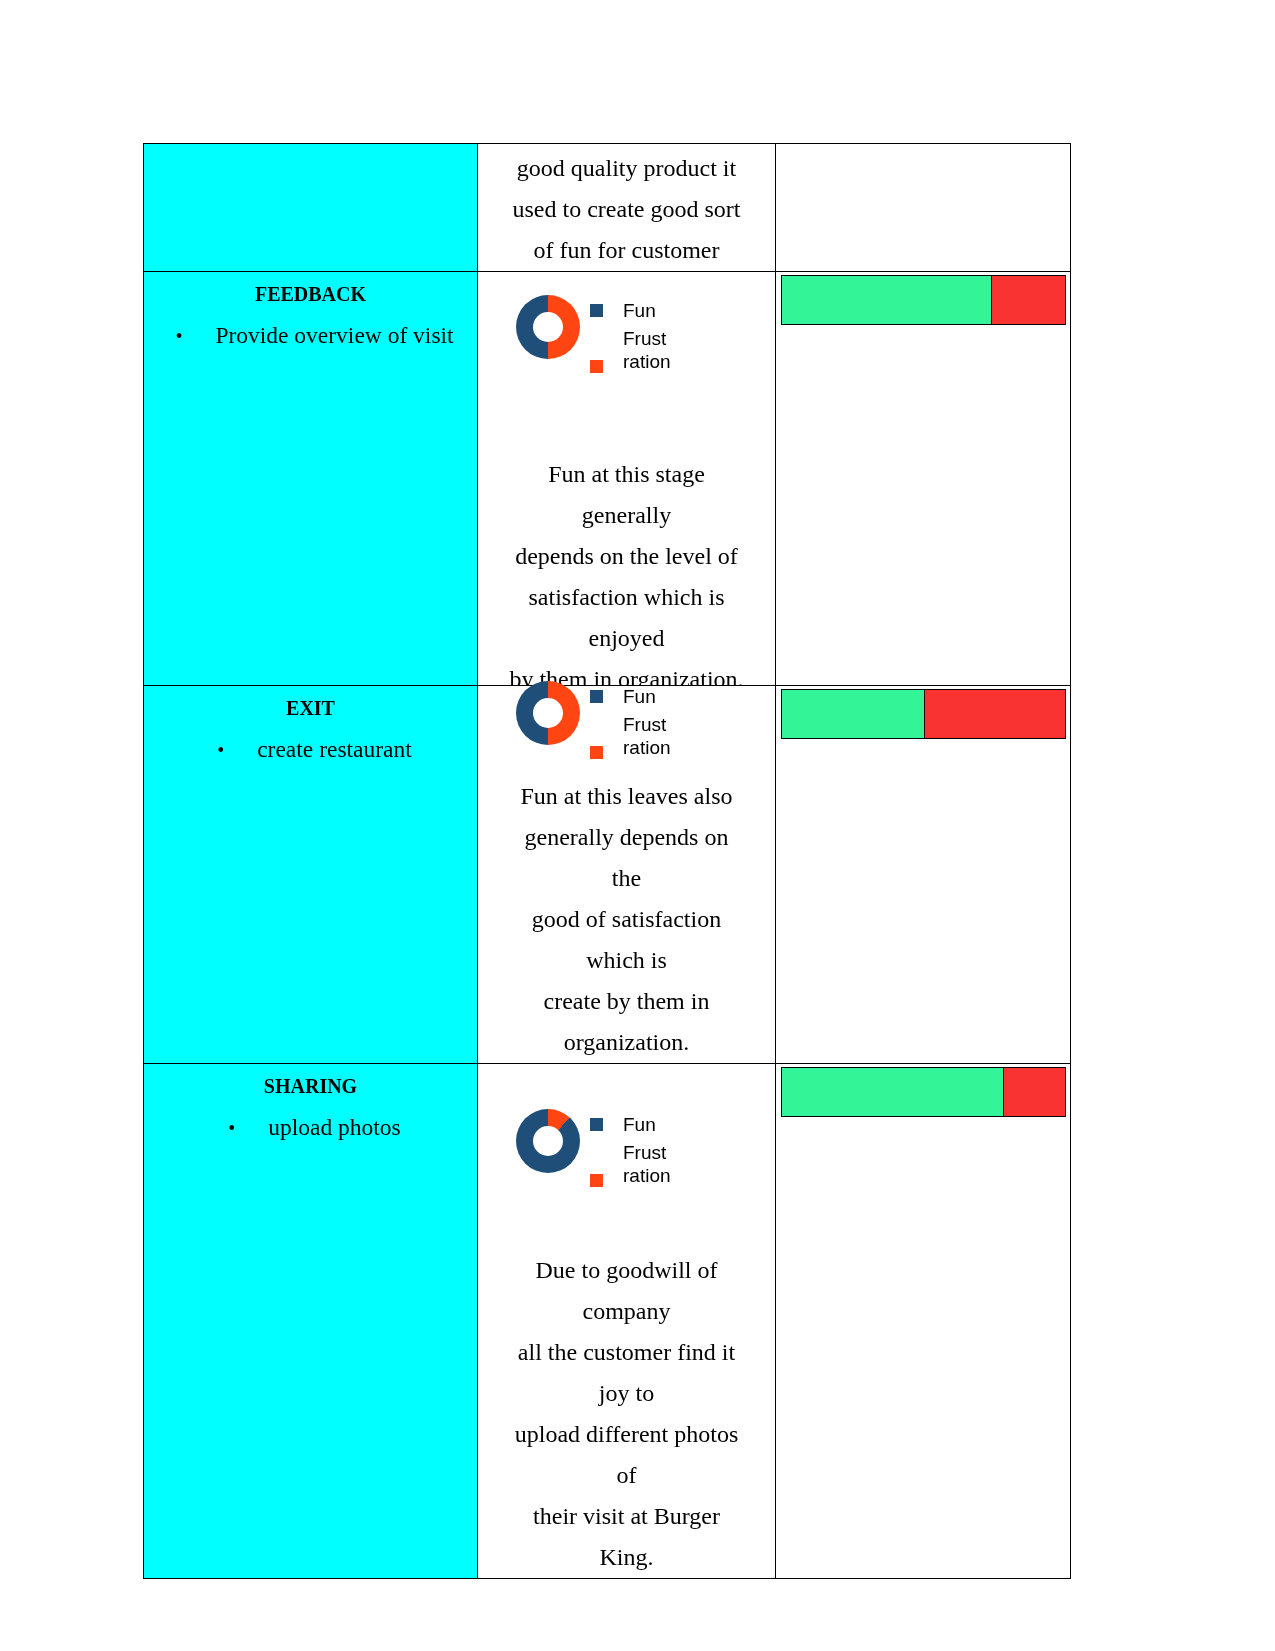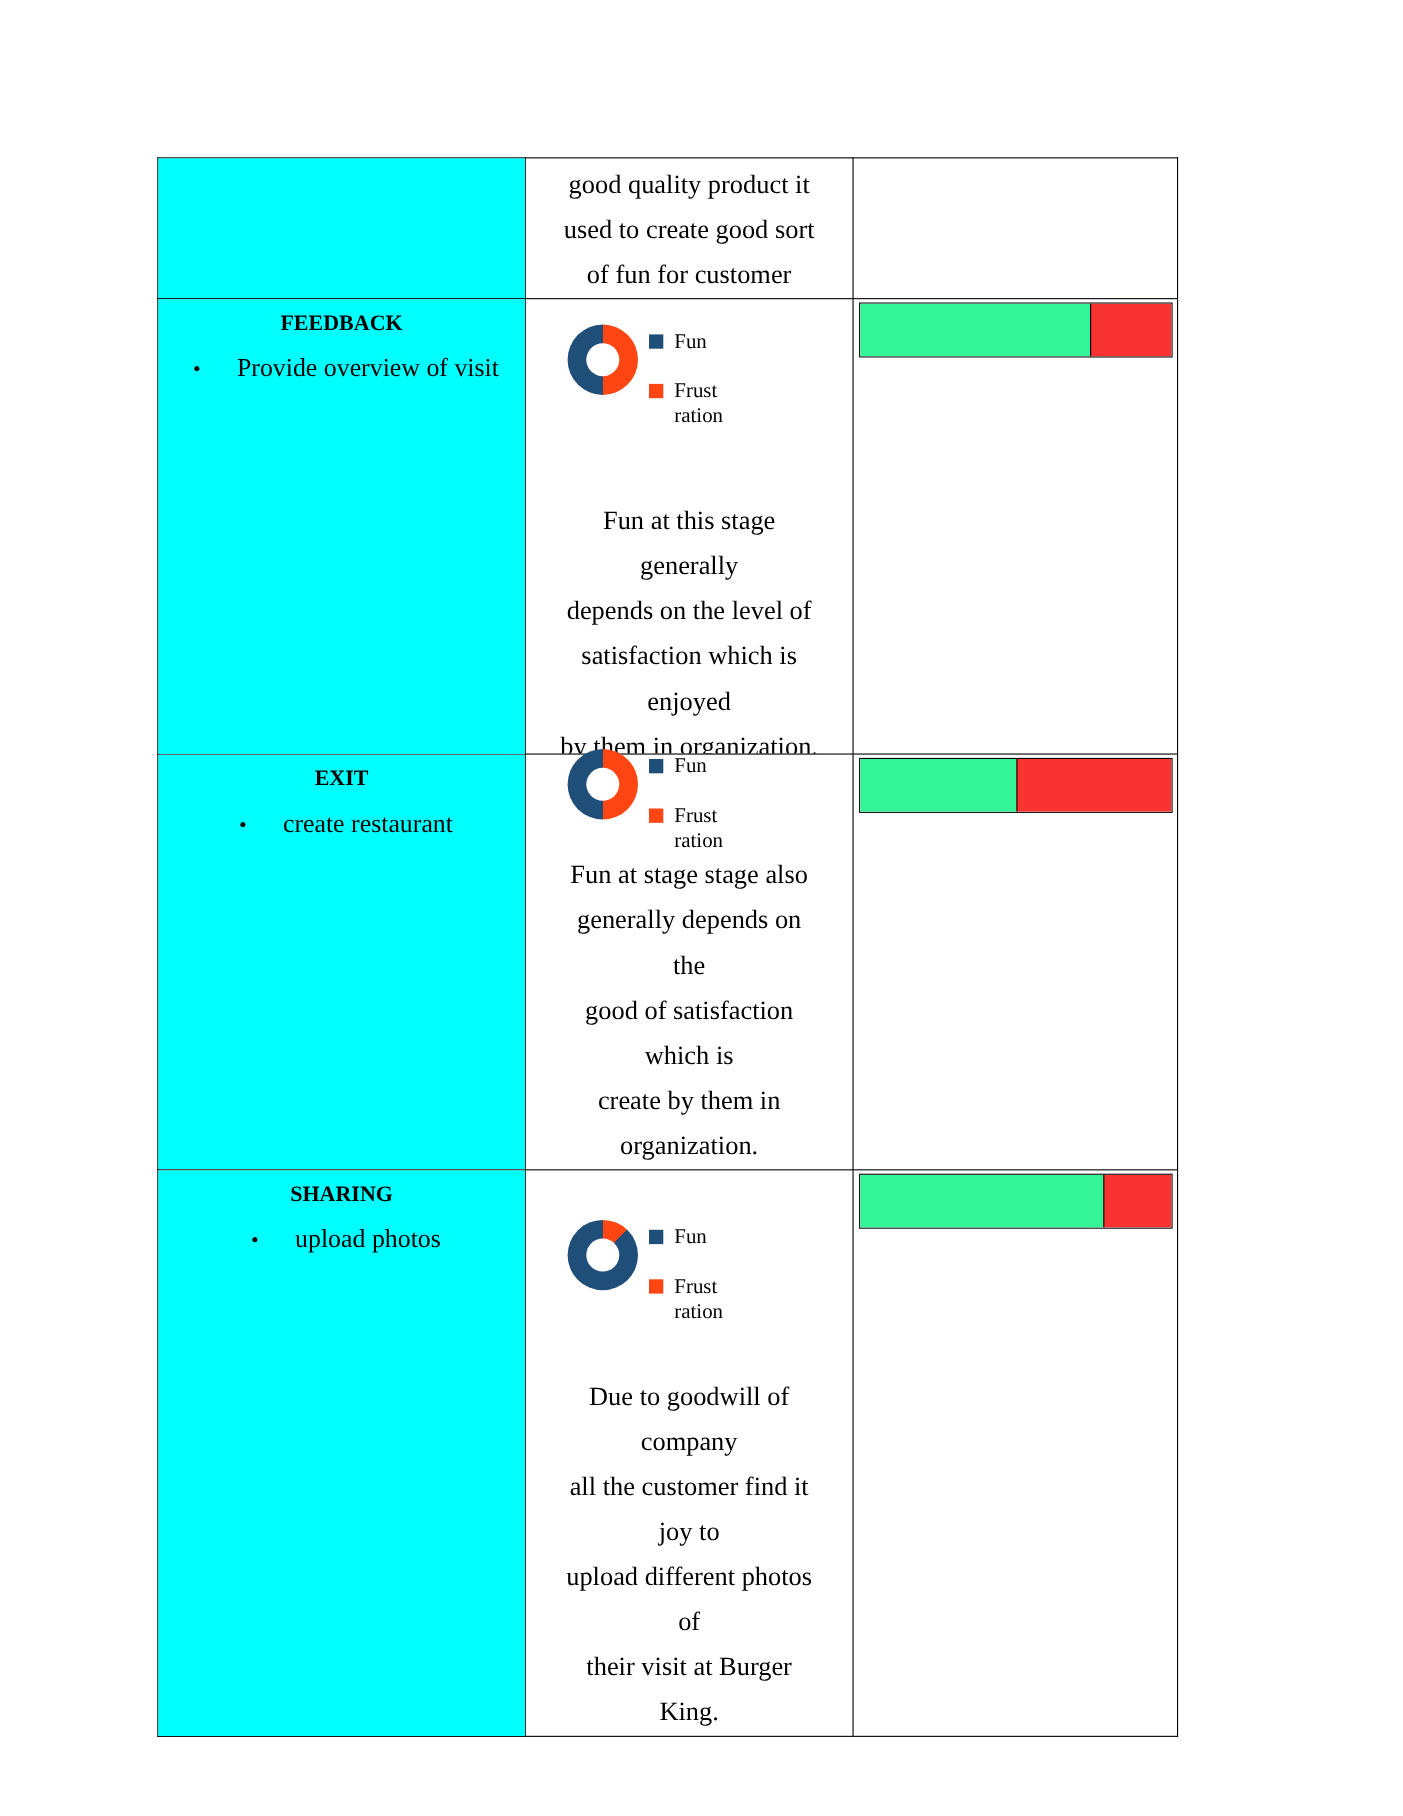--- a/index.html
+++ b/index.html
@@ -103,24 +103,23 @@
   .legend {
     font-family: "Liberation Sans", "DejaVu Sans", sans-serif;
     font-size: 19px;
     line-height: 23px;
     padding-top: 4px;
     white-space: nowrap;
   }
   .legend-row {
     display: flex;
     align-items: flex-start;
-    gap: 10px;
-    font-family: Liberation Serif, serif;
-  }
-  .legend-row + .legend-row { margin-top: 22px; }
+    gap: 20px;
+  }
+  .legend-row + .legend-row { margin-top: 5px; align-items: flex-end; }
   .swatch {
     width: 13px; height: 13px;
     flex: 0 0 auto;
     margin-top: 5px;
   }
   .legend-label { display: block; }
   .legend-label .l2 { display: block; }
 
   
   .bar {
@@ -249,21 +248,21 @@
                 <span class="swatch" style="background:#FF4612"></span>
                 <span class="legend-label">
                   <span>Frust</span>
                   <span class="l2">ration</span>
                 </span>
               </div>
             </div>
           </div>
 
           <div class="para para-exit">
-            <div>Fun at stage stage also</div>
+            <div>Fun at this leaves also</div>
             <div>generally depends on the</div>
             <div>good of satisfaction which is</div>
             <div>create by them in</div>
             <div>organization.</div>
           </div>
         </td>
 
         <td>
           <div class="bar" id="bar-exit">
             <div class="bar-seg" style="background:#33F597; width:50%;"></div>

